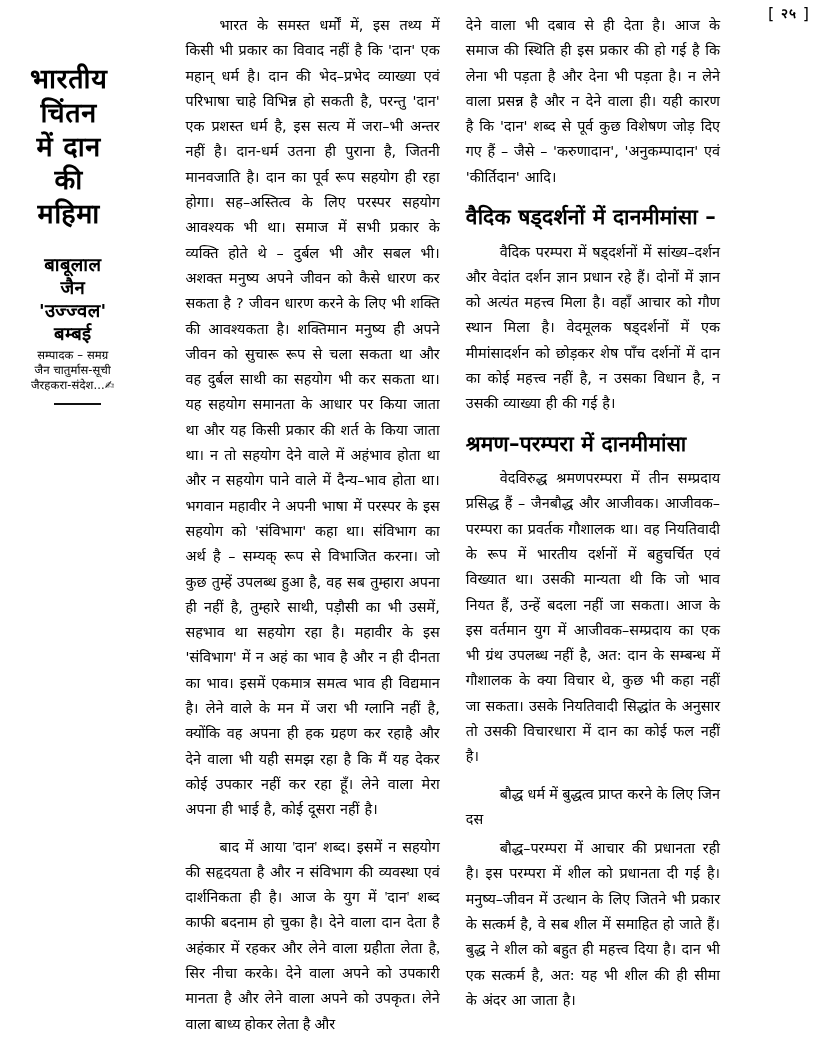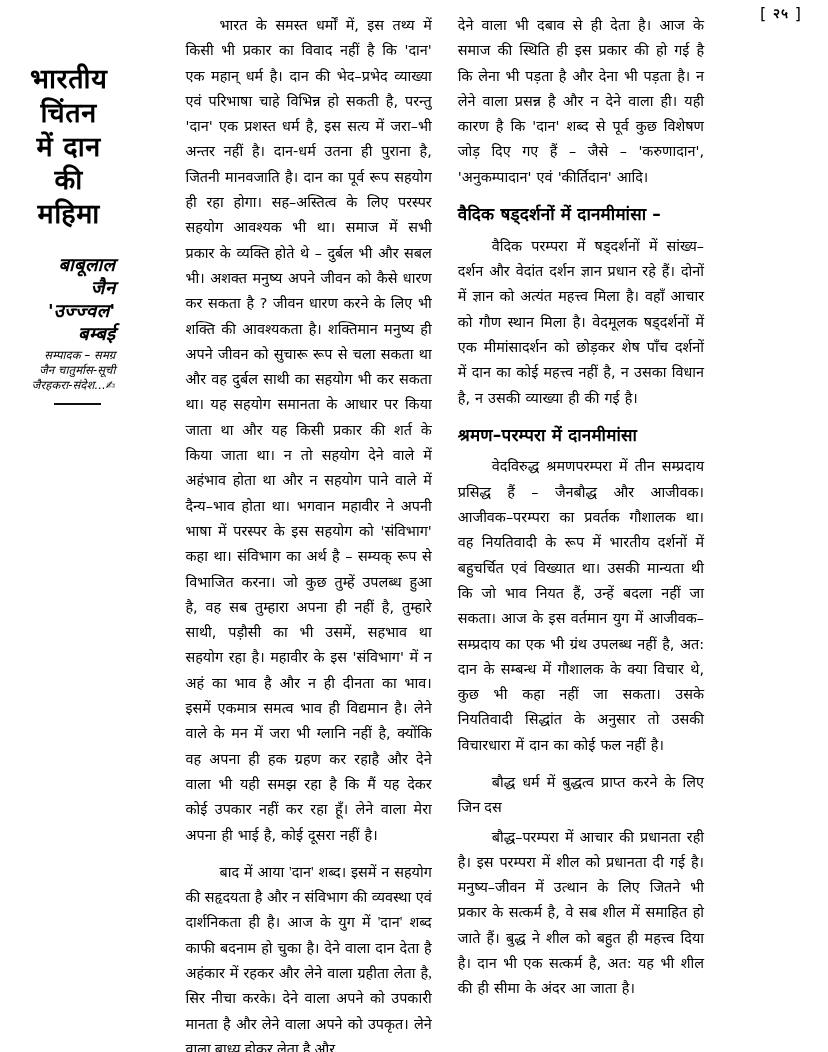--- a/index.html
+++ b/index.html
@@ -34,23 +34,22 @@
     text-align: center;
     font-family: "DejaVu Sans", "Liberation Sans", sans-serif;
     font-size: 27px;
     font-weight: bold;
     letter-spacing: 0.6px;
     line-height: 1.25;
     margin: 0 0 22px 0;
     padding-right: 18px;
   }
   .byline-wrap {
-    text-align: right;
+    text-align: center;
     padding-right: 10px;
-    font-style: italic;
   }
   .byline-author {
     font-size: 18.5px;
     font-weight: bold;
     line-height: 1.25;
     margin: 0 0 3px 0;
     letter-spacing: 0.3px;
   }
   .byline-role {
     font-size: 11.5px;
@@ -93,33 +92,33 @@
   }
   p.para.indent {
     text-indent: 34px;
   }
   p.para.tight {
     margin-bottom: 4px;
     font-family: Liberation Serif, serif;
   }
 
   h2.section-heading {
-    font-size: 17px;
+    font-size: 21px;
     font-weight: bold;
     line-height: 1.45;
     margin: 9px 0 7px 0;
     letter-spacing: 0.2px;
   }
 
   
   .ornament-row {
     display: flex;
     align-items: center;
     justify-content: center;
-    gap: 8px;
+    gap: 0px;
     padding: 0 11px;
     height: 26px;
     margin-bottom: 4px;
   }
   .ornament {
     flex: 1 1 auto;
     height: 16px;
     overflow: hidden;
     position: relative;
   }

